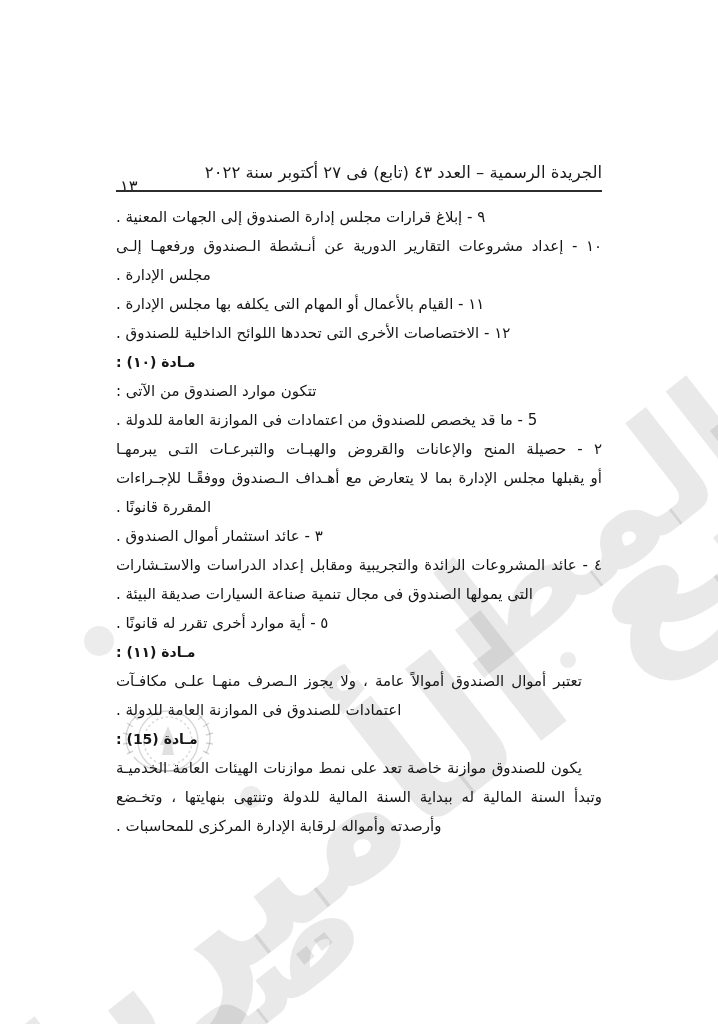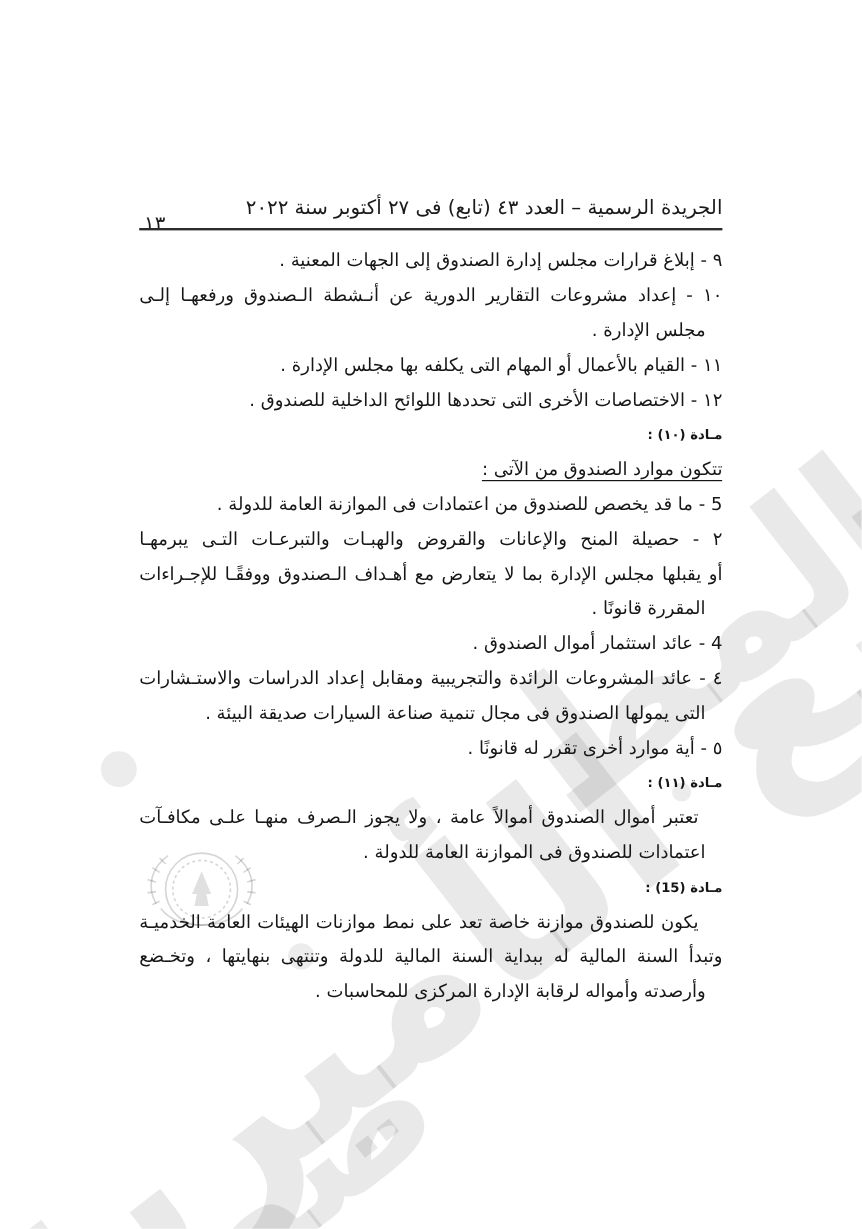--- a/index.html
+++ b/index.html
@@ -43,28 +43,28 @@
     position:absolute;top:190px;right:116px;left:116px;height:0;
     border-top:2px solid #2c2c2c;z-index:2;
   }
 
   
   .content{
     position:absolute;top:203px;right:116px;width:486px;
     direction:rtl;font-size:15px;color:#161616;z-index:2;
   }
   .line{
-    height:29px;line-height:29px;text-align:right;white-space:nowrap;
+    height:29px;line-height:29px;text-align:left;white-space:nowrap;
     overflow:hidden;
   }
   .line.justify{
     white-space:normal;text-align:justify;text-align-last:justify;
   }
-  .line.heading{font-weight:700;font-size:11px;}
-  .line.underline{text-decoration:underline;text-underline-offset:4px;}
+  .line.heading{font-weight:700;font-size:14px;}
+  .line.underline{text-underline-offset:4px;}
   .ind-sm{padding-right:14px;}
   .ind-md{padding-right:20px;}
 </style>
 </head>
 <body>
 
 <div class="page">
 
   <div class="wm" id="wm-band">المطابع الأميرية</div>
   <div class="wm" id="wm-upper">المط</div>
@@ -98,21 +98,21 @@
       <div class="line justify">١٠ - إعداد مشروعات التقارير الدورية عن أنـشطة الـصندوق ورفعهـا إلـى</div>
       <div class="line ind-sm">مجلس الإدارة .</div>
       <div class="line">١١ - القيام بالأعمال أو المهام التى يكلفه بها مجلس الإدارة .</div>
       <div class="line">١٢ - الاختصاصات الأخرى التى تحددها اللوائح الداخلية للصندوق .</div>
       <div class="line heading">مـادة (١٠) :</div>
       <div class="line underline">تتكون موارد الصندوق من الآتى :</div>
       <div class="line">5 - ما قد يخصص للصندوق من اعتمادات فى الموازنة العامة للدولة .</div>
       <div class="line justify">٢ - حصيلة المنح والإعانات والقروض والهبـات والتبرعـات التـى يبرمهـا</div>
       <div class="line justify">أو يقبلها مجلس الإدارة بما لا يتعارض مع أهـداف الـصندوق ووفقًـا للإجـراءات</div>
       <div class="line ind-sm">المقررة قانونًا .</div>
-      <div class="line">4 - عائد استثمار أموال الصندوق .</div>
+      <div class="line">٣ - عائد استثمار أموال الصندوق .</div>
       <div class="line justify">٤ - عائد المشروعات الرائدة والتجريبية ومقابل إعداد الدراسات والاستـشارات</div>
       <div class="line ind-sm">التى يمولها الصندوق فى مجال تنمية صناعة السيارات صديقة البيئة .</div>
       <div class="line">٥ - أية موارد أخرى تقرر له قانونًا .</div>
       <div class="line heading">مـادة (١١) :</div>
       <div class="line justify ind-md">تعتبر أموال الصندوق أموالاً عامة ، ولا يجوز الـصرف منهـا علـى مكافـآت</div>
       <div class="line ind-sm">اعتمادات للصندوق فى الموازنة العامة للدولة .</div>
       <div class="line heading">مـادة (15) :</div>
       <div class="line justify ind-md">يكون للصندوق موازنة خاصة تعد على نمط موازنات الهيئات العامة الخدميـة ،</div>
       <div class="line justify">وتبدأ السنة المالية له ببداية السنة المالية للدولة وتنتهى بنهايتها ، وتخـضع حـساباته</div>
       <div class="line ind-sm">وأرصدته وأمواله لرقابة الإدارة المركزى للمحاسبات .</div>

